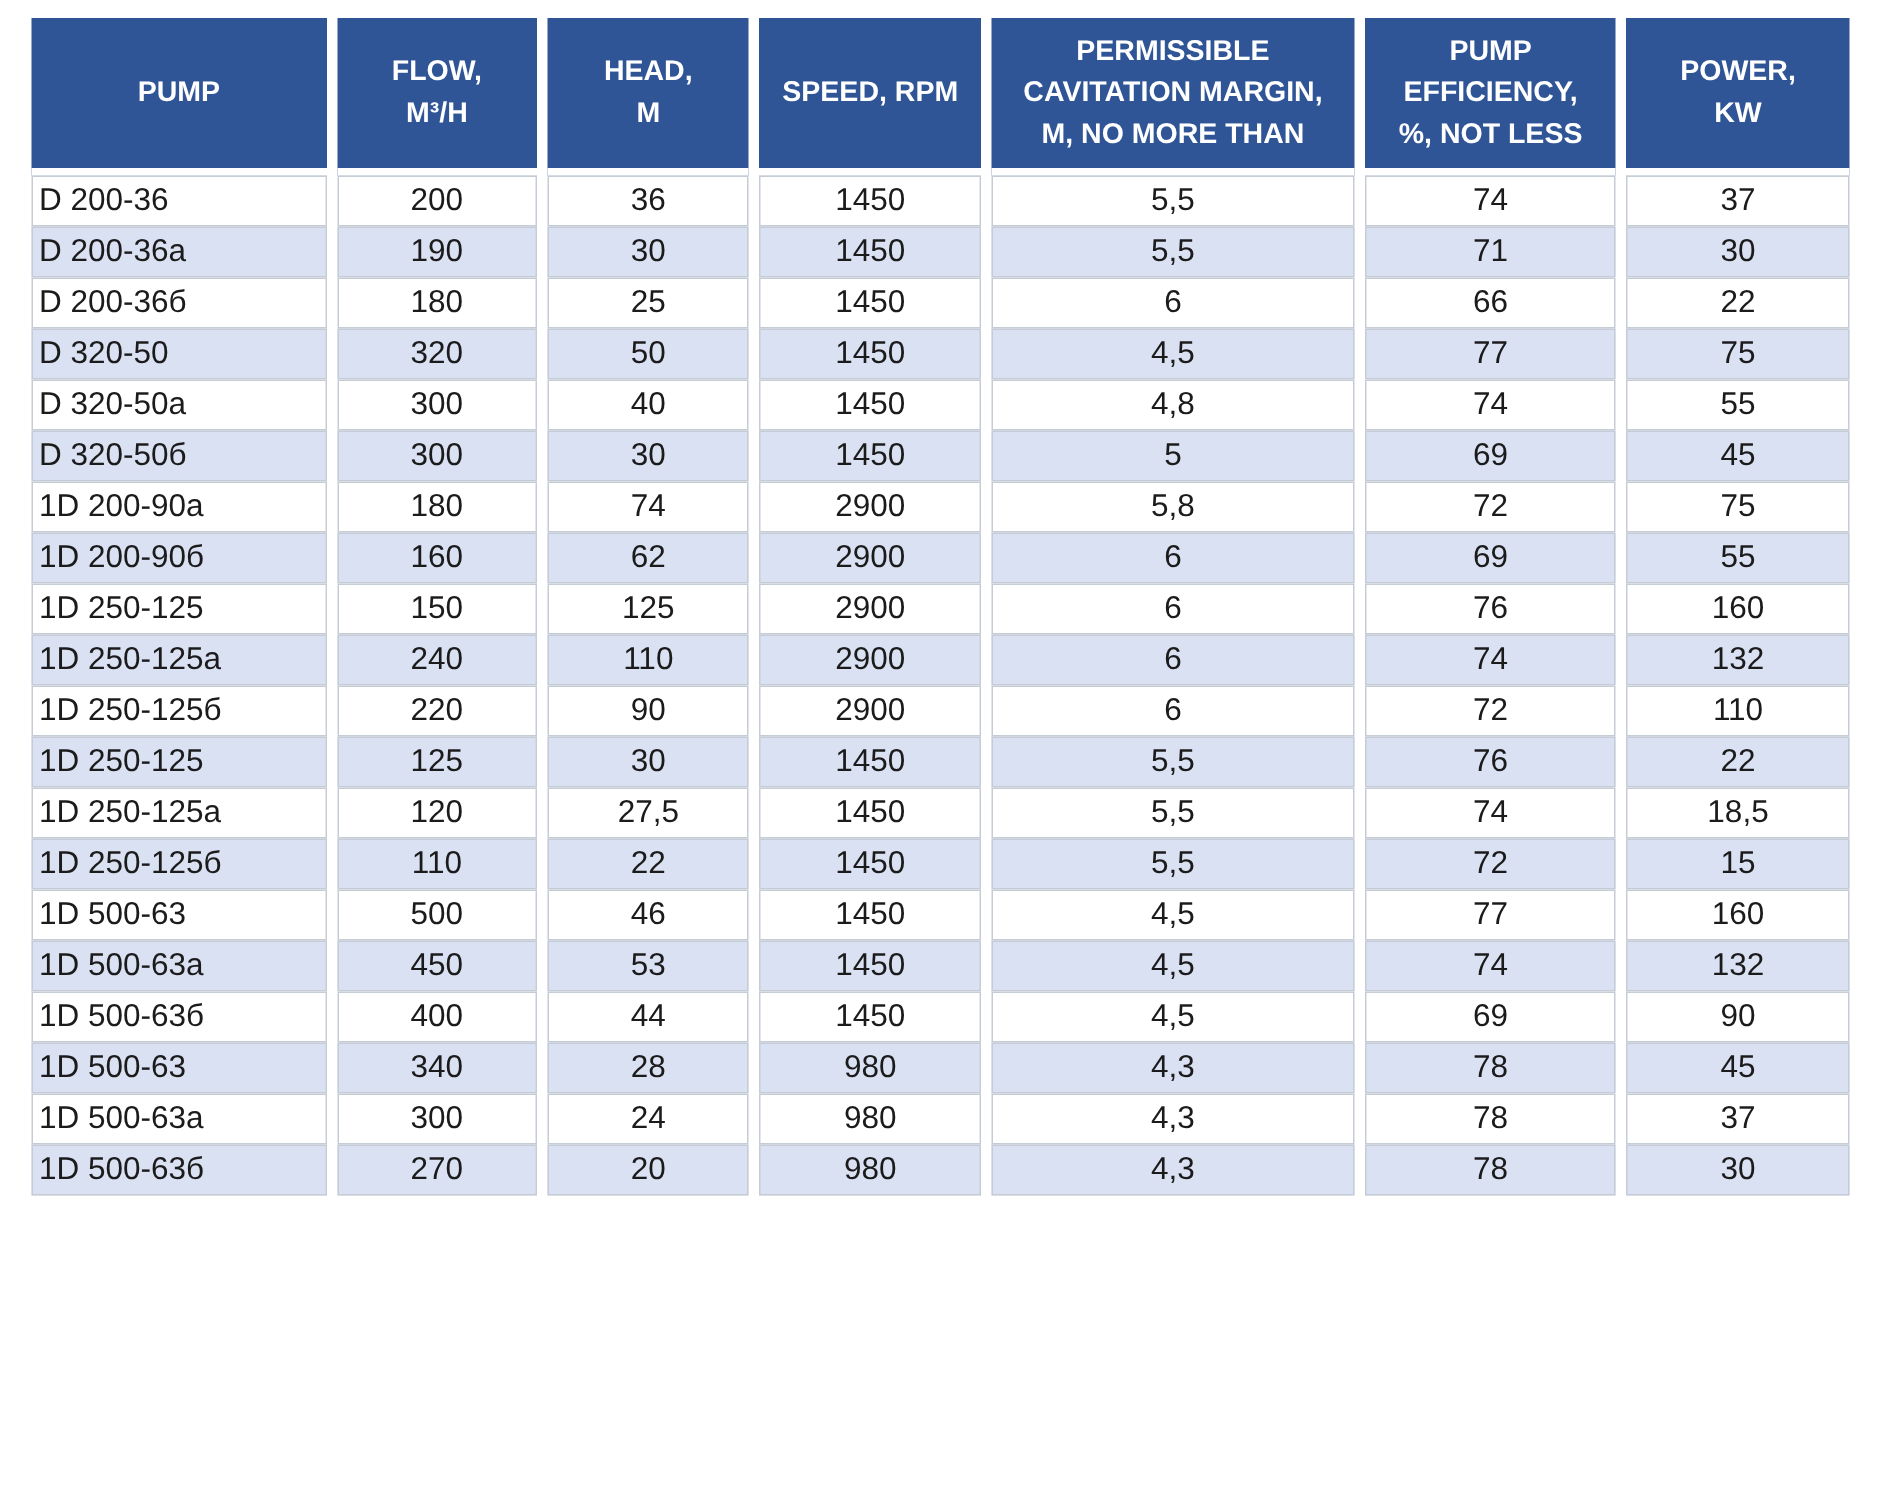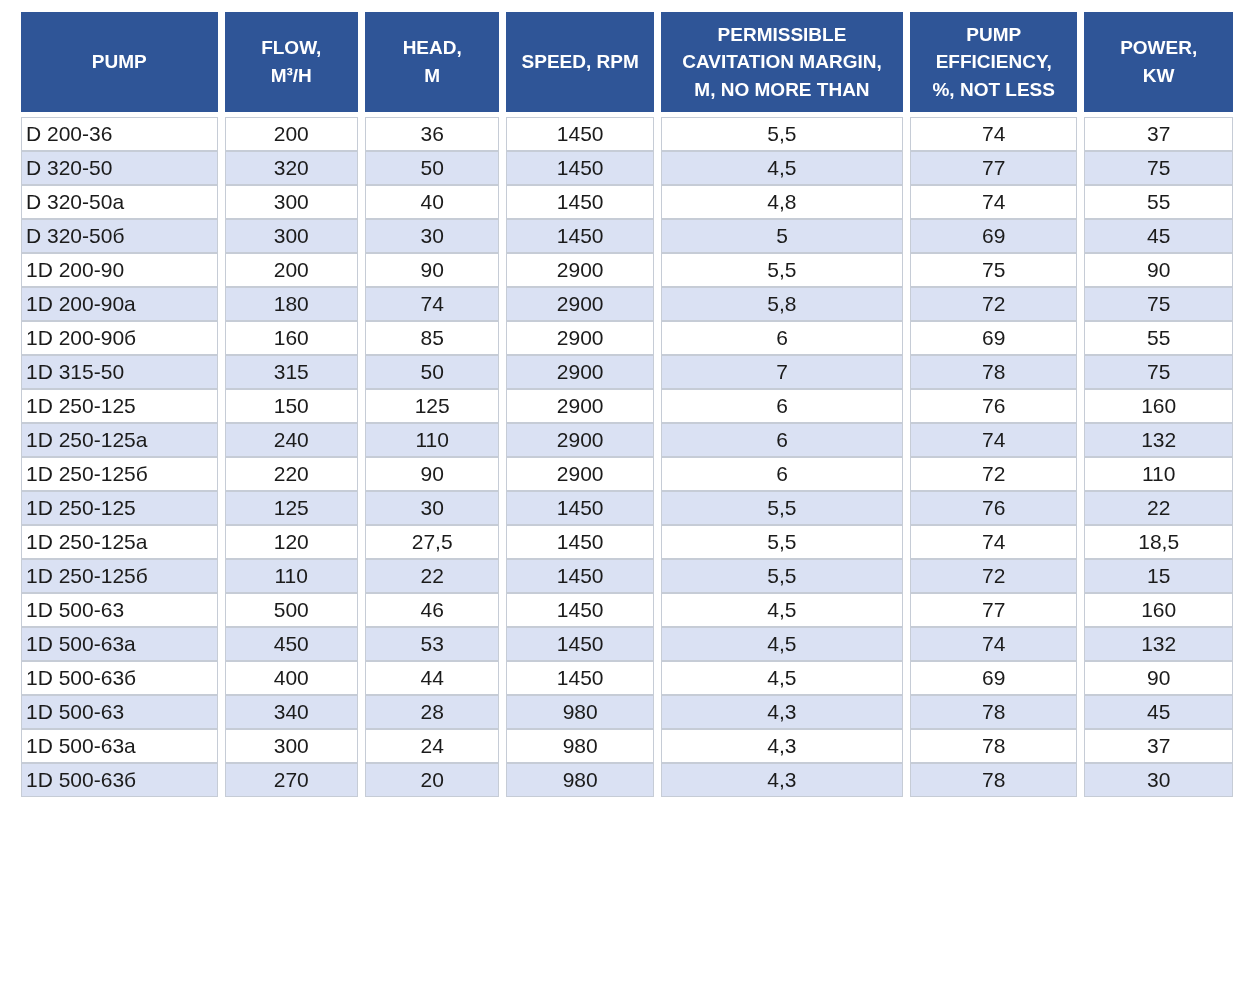--- a/index.html
+++ b/index.html
@@ -97,20 +97,38 @@
         <tr>
           <td class="pump-name">D 200-36</td>
           <td>200</td>
           <td>36</td>
           <td>1450</td>
           <td>5,5</td>
           <td>74</td>
           <td>37</td>
         </tr>
         <tr>
+          <td class="pump-name">D 200-36a</td>
+          <td>190</td>
+          <td>30</td>
+          <td>1450</td>
+          <td>5,5</td>
+          <td>71</td>
+          <td>30</td>
+        </tr>
+        <tr>
+          <td class="pump-name">D 200-36б</td>
+          <td>180</td>
+          <td>25</td>
+          <td>1450</td>
+          <td>6</td>
+          <td>66</td>
+          <td>22</td>
+        </tr>
+        <tr>
           <td class="pump-name">D 320-50</td>
           <td>320</td>
           <td>50</td>
           <td>1450</td>
           <td>4,5</td>
           <td>77</td>
           <td>75</td>
         </tr>
         <tr>
           <td class="pump-name">D 320-50a</td>
@@ -124,54 +142,36 @@
         <tr>
           <td class="pump-name">D 320-50б</td>
           <td>300</td>
           <td>30</td>
           <td>1450</td>
           <td>5</td>
           <td>69</td>
           <td>45</td>
         </tr>
         <tr>
-          <td class="pump-name">1D 200-90</td>
-          <td>200</td>
-          <td>90</td>
-          <td>2900</td>
-          <td>5,5</td>
-          <td>75</td>
-          <td>90</td>
-        </tr>
-        <tr>
           <td class="pump-name">1D 200-90a</td>
           <td>180</td>
           <td>74</td>
           <td>2900</td>
           <td>5,8</td>
           <td>72</td>
           <td>75</td>
         </tr>
         <tr>
           <td class="pump-name">1D 200-90б</td>
           <td>160</td>
-          <td>85</td>
+          <td>62</td>
           <td>2900</td>
           <td>6</td>
           <td>69</td>
           <td>55</td>
-        </tr>
-        <tr>
-          <td class="pump-name">1D 315-50</td>
-          <td>315</td>
-          <td>50</td>
-          <td>2900</td>
-          <td>7</td>
-          <td>78</td>
-          <td>75</td>
         </tr>
         <tr>
           <td class="pump-name">1D 250-125</td>
           <td>150</td>
           <td>125</td>
           <td>2900</td>
           <td>6</td>
           <td>76</td>
           <td>160</td>
         </tr>

